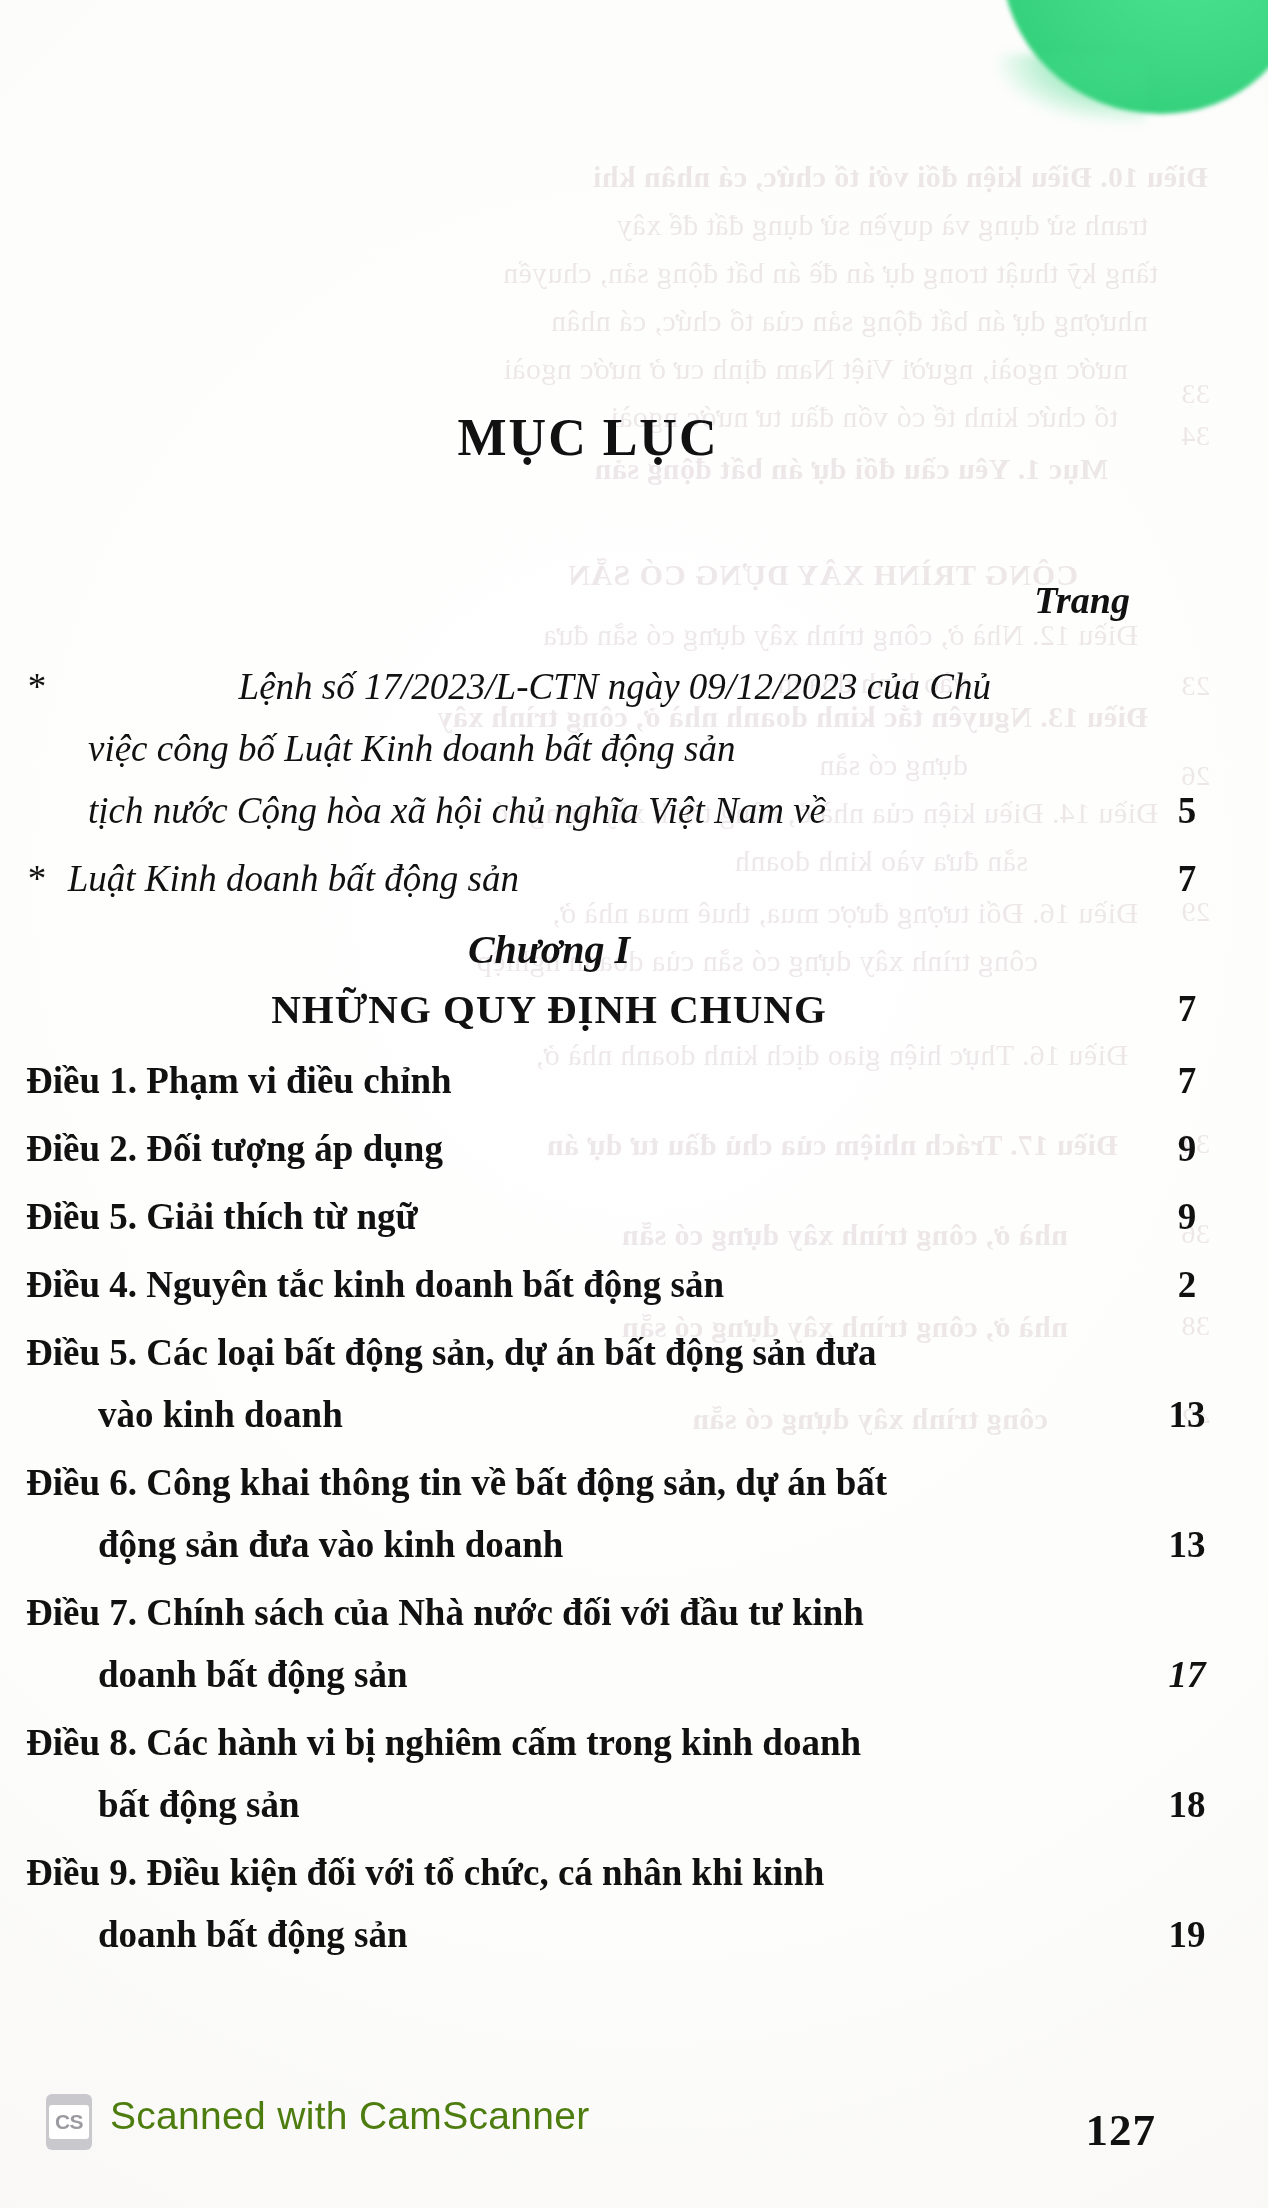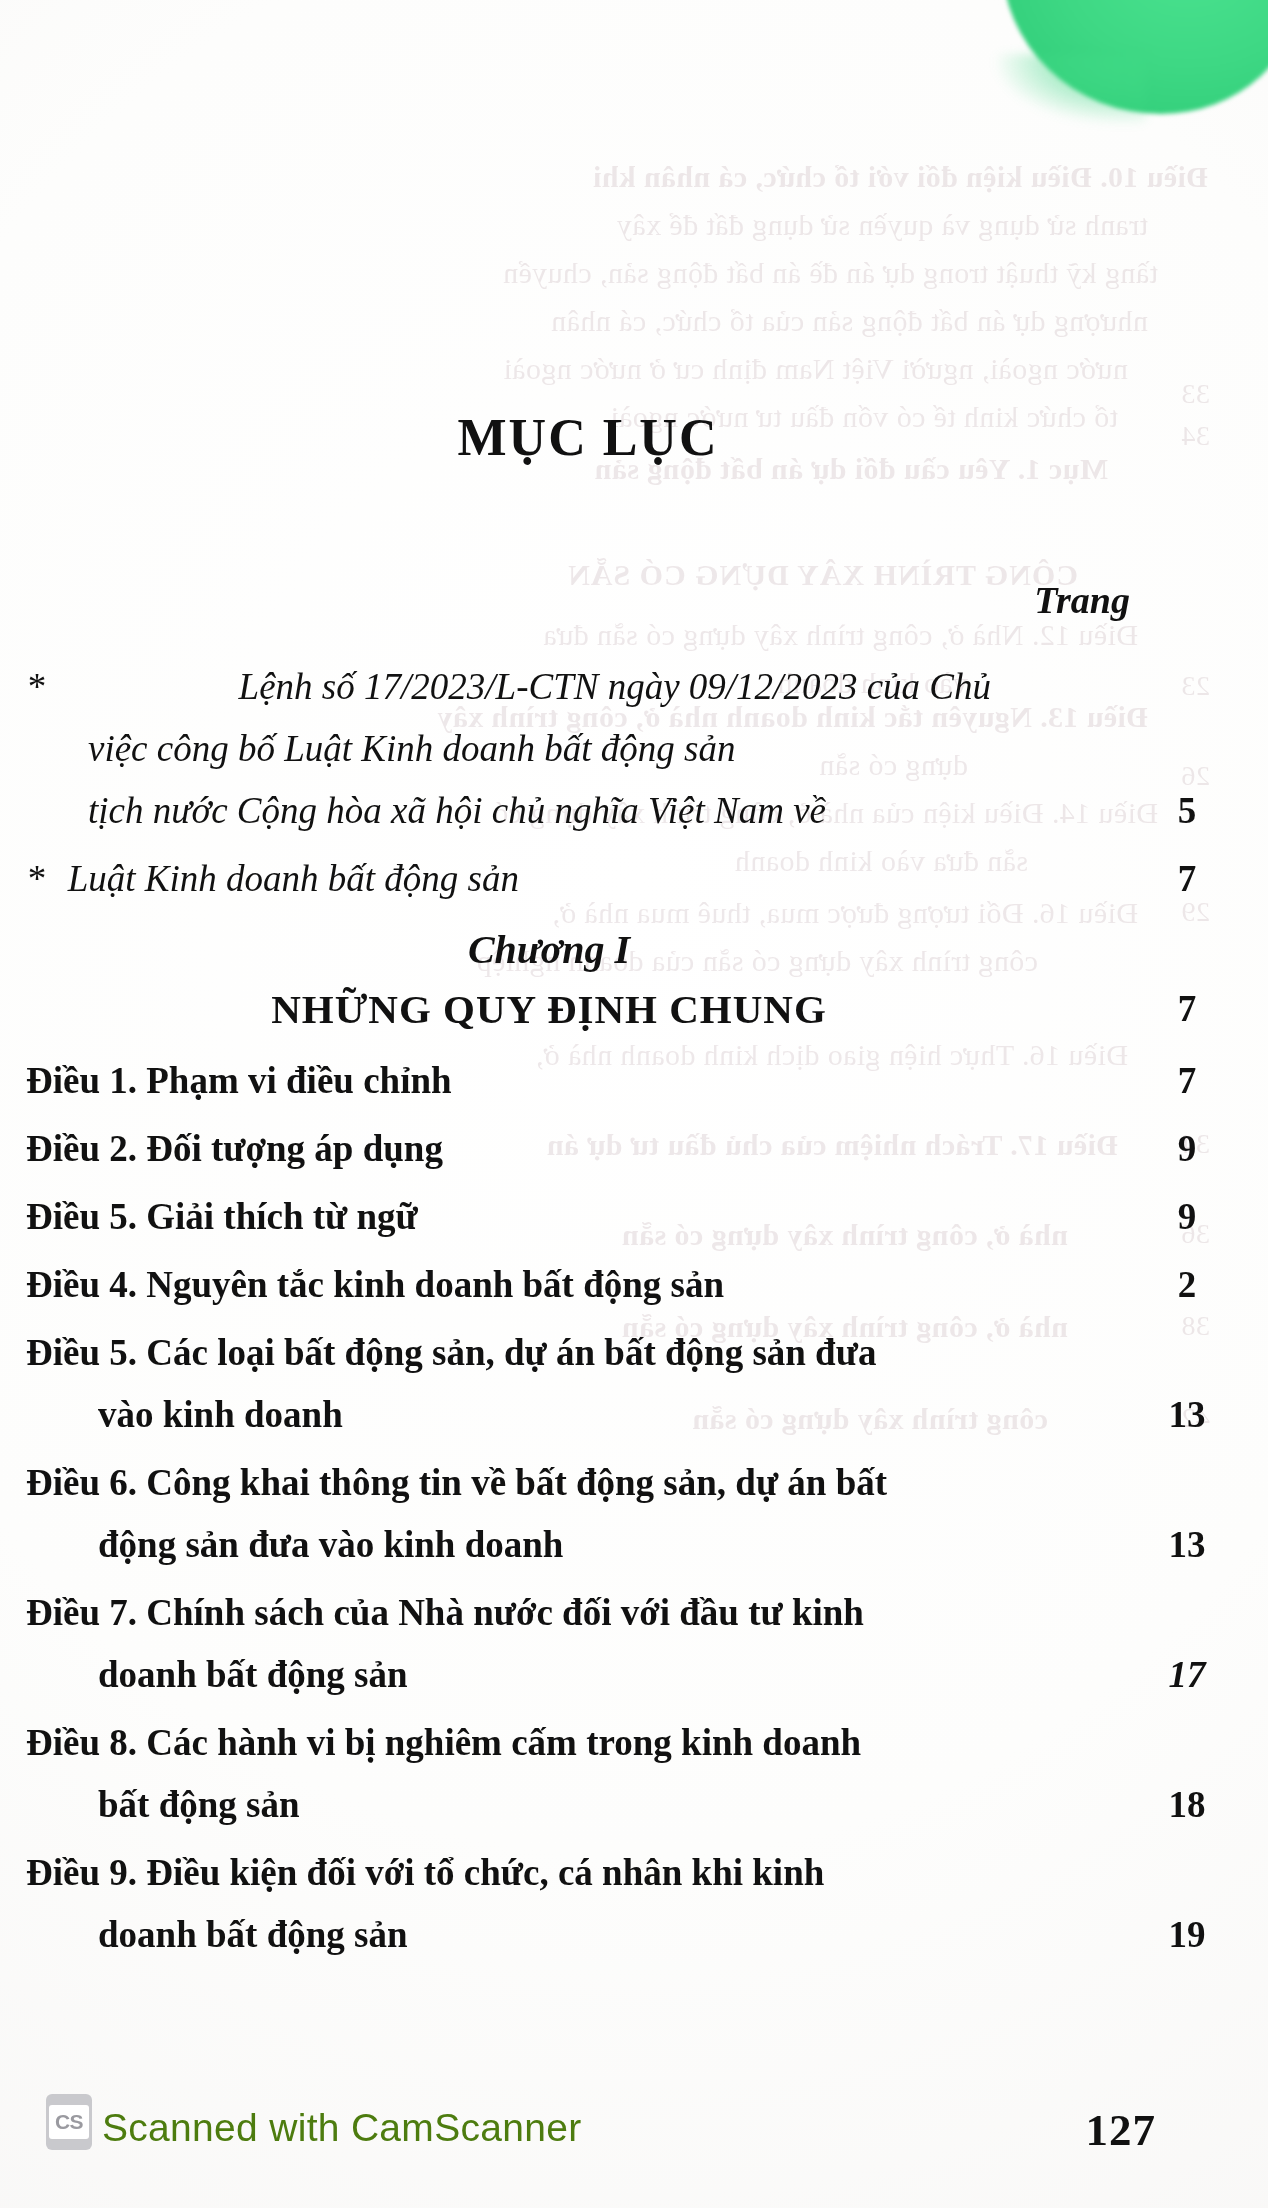--- a/index.html
+++ b/index.html
@@ -191,22 +191,22 @@
     left: 0;
     bottom: 0;
     width: 1268px;
     height: 150px;
   }
   .cs-mark {
     position: absolute;
     left: 46px;
     bottom: 58px;
     display: flex;
-    align-items: flex-end;
-    gap: 10px;
+    align-items: flex-start;
+    gap: 18px;
   }
   .cs-logo {
     width: 46px;
     height: 56px;
     border-radius: 6px;
     background: #c9c9cd;
     position: relative;
     display: flex;
     align-items: center;
     justify-content: center;

